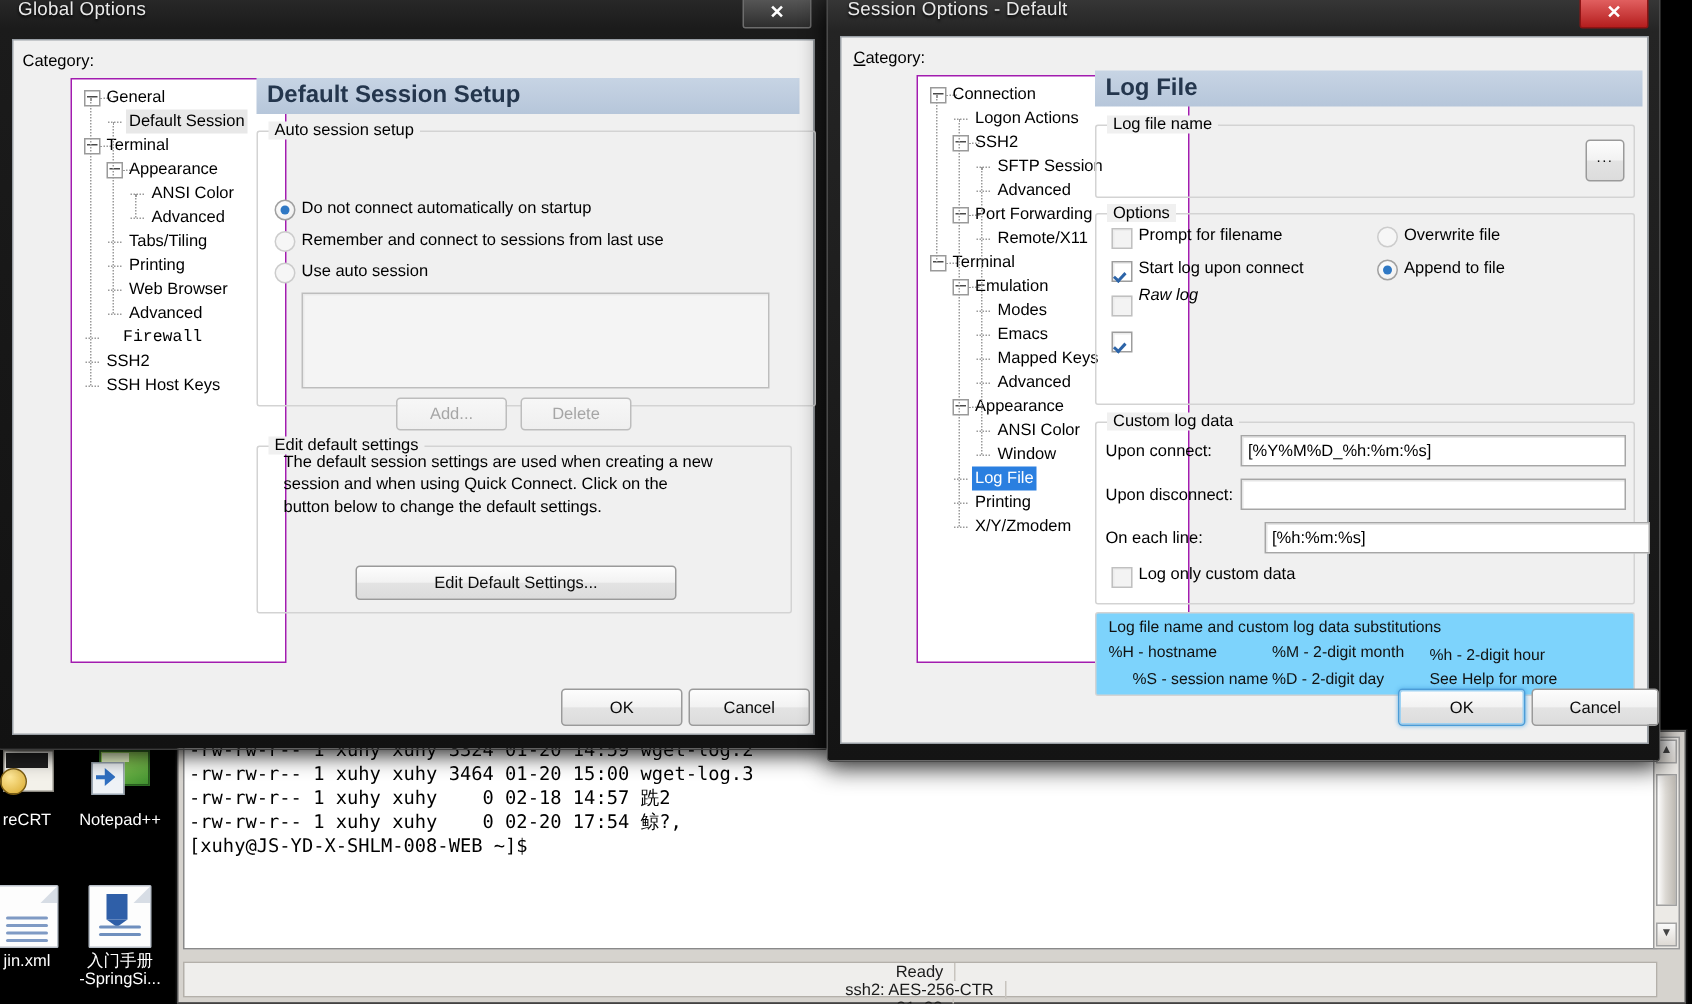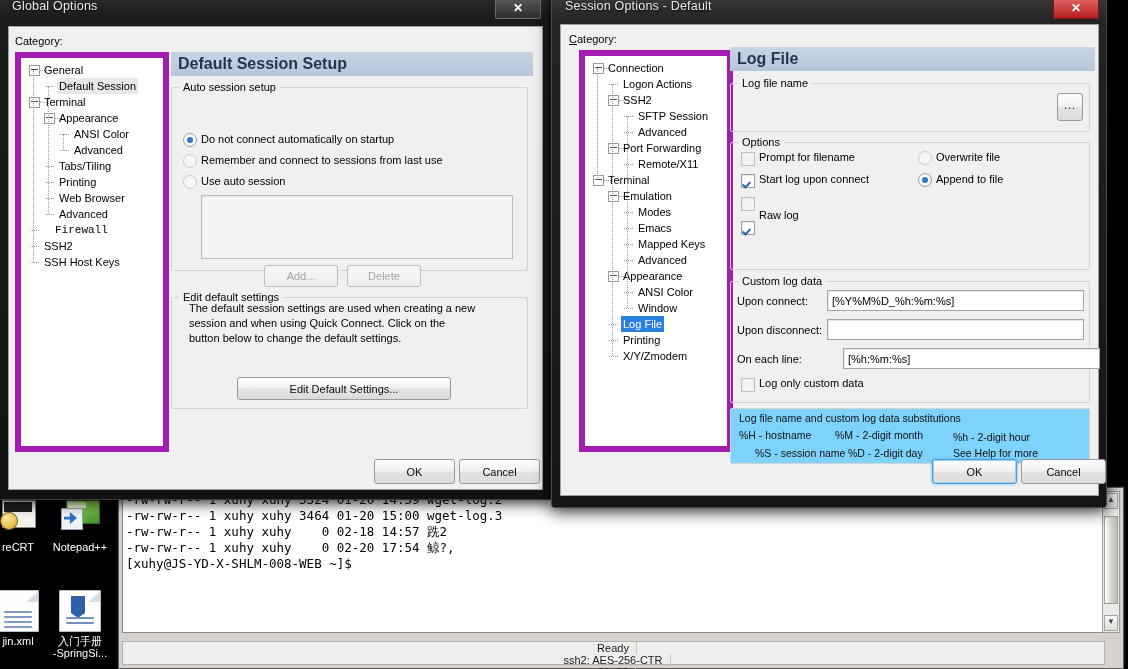--- a/index.html
+++ b/index.html
@@ -71,21 +71,21 @@
     text-shadow:0 1px 2px rgba(0,0,0,.9);letter-spacing:.2px;}
   .dlg-client{position:absolute;background:#f0f0f0;border:1px solid #9aa0a6;}
   .closebtn{position:absolute;top:2px;width:44px;height:21px;border-radius:2px;
     display:flex;align-items:center;justify-content:center;
     font-size:12px;font-weight:bold;color:#fff;cursor:default;}
 
   .lbl{position:absolute;font-size:11px;color:#000;}
   .ul{text-decoration:underline;}
 
   
-  .treebox{position:absolute;background:#fff;border:6px solid #a21caf;overflow:hidden;}
+  .treebox{position:absolute;background:#fff;border:1px solid #a21caf;overflow:hidden;margin-left:32px;}
   .tree{position:absolute;left:4px;top:4px;right:2px;}
   .tnode{position:relative;height:16px;line-height:16px;font-size:11px;white-space:nowrap;}
   .tnode .tlabel{position:absolute;white-space:nowrap;padding:0 2px;}
   .tnode .tlabel.sel-gray{background:#e8e8e8;}
   .tnode .tlabel.sel-blue{background:#2a7fe0;color:#fff;}
   .expander{position:absolute;width:9px;height:9px;top:3px;border:1px solid #9a9a9a;
     background:#fff;}
   .expander:before{content:"";position:absolute;left:1px;right:1px;top:3px;height:1px;background:#4a4a4a;}
   .dash{position:absolute;top:8px;width:8px;height:1px;border-top:1px dotted #9a9a9a;}
   .vline{position:absolute;width:1px;border-left:1px dotted #9a9a9a;}
@@ -296,21 +296,21 @@
           <span class="vline" style="left: 8px; top: 8px; height: 192px;"></span>
           <span class="vline" style="left: 23px; top: 24px; height: 128px;"></span>
           <span class="vline" style="left: 38px; top: 72px; height: 16px;"></span>
         </div>
     </div>
 
     <div class="pane-header" style="left:162px;top:25px;width:355px;">
       <span>Default Session Setup</span>
     </div>
 
-    <div class="group" style="left:162px;top:60px;width:355px;height:182px;">
+    <div class="group" style="left:162px;top:60px;width:355px;height:182px;padding-left:16px;">
       <span class="group-title">Auto session setup</span>
     </div>
 
     <div class="rad on" style="left:174px;top:106px;"></div>
     <div class="ck-label" style="left:192px;top:106px;">Do not connect automatically on startup</div>
 
     <div class="rad dim" style="left:174px;top:127px;"></div>
     <div class="ck-label" style="left:192px;top:127px;">Remember and connect to sessions from last use</div>
 
     <div class="rad dim" style="left:174px;top:148px;"></div>
@@ -344,21 +344,21 @@
   <div class="closebtn" style="right:8px;background:linear-gradient(180deg,#e86a6a,#b51e1e);border:1px solid #8d1414;">
     <span>✕</span>
   </div>
 
   <div class="dlg-client" style="left:9px;top:30px;width:537px;height:470px;">
 
     <div class="lbl" style="left:8px;top:8px;">
       <span class="ul" style="text-decoration:underline;">C</span><span>ategory:</span>
     </div>
 
-    <div class="treebox" style="left:18px;top:25px;width:142px;height:390px;">
+    <div class="treebox" style="left:18px;top:25px;width:142px;height:390px;padding-left:38px;">
       <div class="tree" id="tree-session">
           <div class="tnode">
             <span class="expander" style="left: 4px;"></span>
             <span class="dash" style="left: 14px;"></span>
             <span class="tlabel" style="left: 17px;">Connection</span>
           </div>
           <div class="tnode">
             <span class="dash" style="left: 20px; width: 9px;"></span>
             <span class="tlabel" style="left: 32px;">Logon Actions</span>
           </div>
@@ -454,21 +454,21 @@
       <span class="group-title">Options</span>
     </div>
 
     <div class="chk off-gray" style="left:180px;top:127px;"></div>
     <div class="ck-label" style="left:198px;top:126px;">Prompt for filename</div>
 
     <div class="chk on" style="left:180px;top:149px;"></div>
     <div class="ck-label" style="left:198px;top:148px;">Start log upon connect</div>
 
     <div class="chk off-gray" style="left:180px;top:172px;"></div>
-    <div class="ck-label" style="left:198px;top:184px;">Raw log</div>
+    <div class="ck-label" style="left:198px;top:166px;font-style:italic;">Raw log</div>
 
     <div class="chk on" style="left:180px;top:196px;"></div>
 
     <div class="rad dim" style="left:357px;top:126px;"></div>
     <div class="ck-label" style="left:375px;top:126px;">Overwrite file</div>
 
     <div class="rad on" style="left:357px;top:148px;"></div>
     <div class="ck-label" style="left:375px;top:148px;">Append to file</div>
 
     <div class="group" style="left:169px;top:256px;width:358px;height:120px;">
@@ -483,21 +483,21 @@
 
     <div class="ck-label" style="left:176px;top:328px;">On each line:</div>
     <div class="field" style="left:282px;top:323px;width:251px;height:19px;">[%h:%m:%s]</div>
 
     <div class="chk off-gray" style="left:180px;top:353px;"></div>
     <div class="ck-label" style="left:198px;top:352px;">Log only custom data</div>
 
     <div class="hintbox" style="left:169px;top:383px;width:358px;height:54px;">
       <div class="hint" style="left:8px;top:3px;">Log file name and custom log data substitutions</div>
       <div class="hint" style="left:8px;top:20px;">%H - hostname</div>
-      <div class="hint" style="left:104px;top:20px;">%M - 2-digit month</div>
+      <div class="hint" style="left:117px;top:20px;">%M - 2-digit month</div>
       <div class="hint" style="left:222px;top:22px;">%h - 2-digit hour</div>
       <div class="hint" style="left:24px;top:38px;text-align:right;">%S - session name</div>
       <div class="hint" style="left:117px;top:38px;">%D - 2-digit day</div>
       <div class="hint" style="left:222px;top:38px;">See Help for more</div>
     </div>
 
     <div class="btn focus" style="left:371px;top:434px;width:83px;height:23px;">OK</div>
     <div class="btn" style="left:460px;top:434px;width:83px;height:23px;">Cancel</div>
   </div>
 </div>

